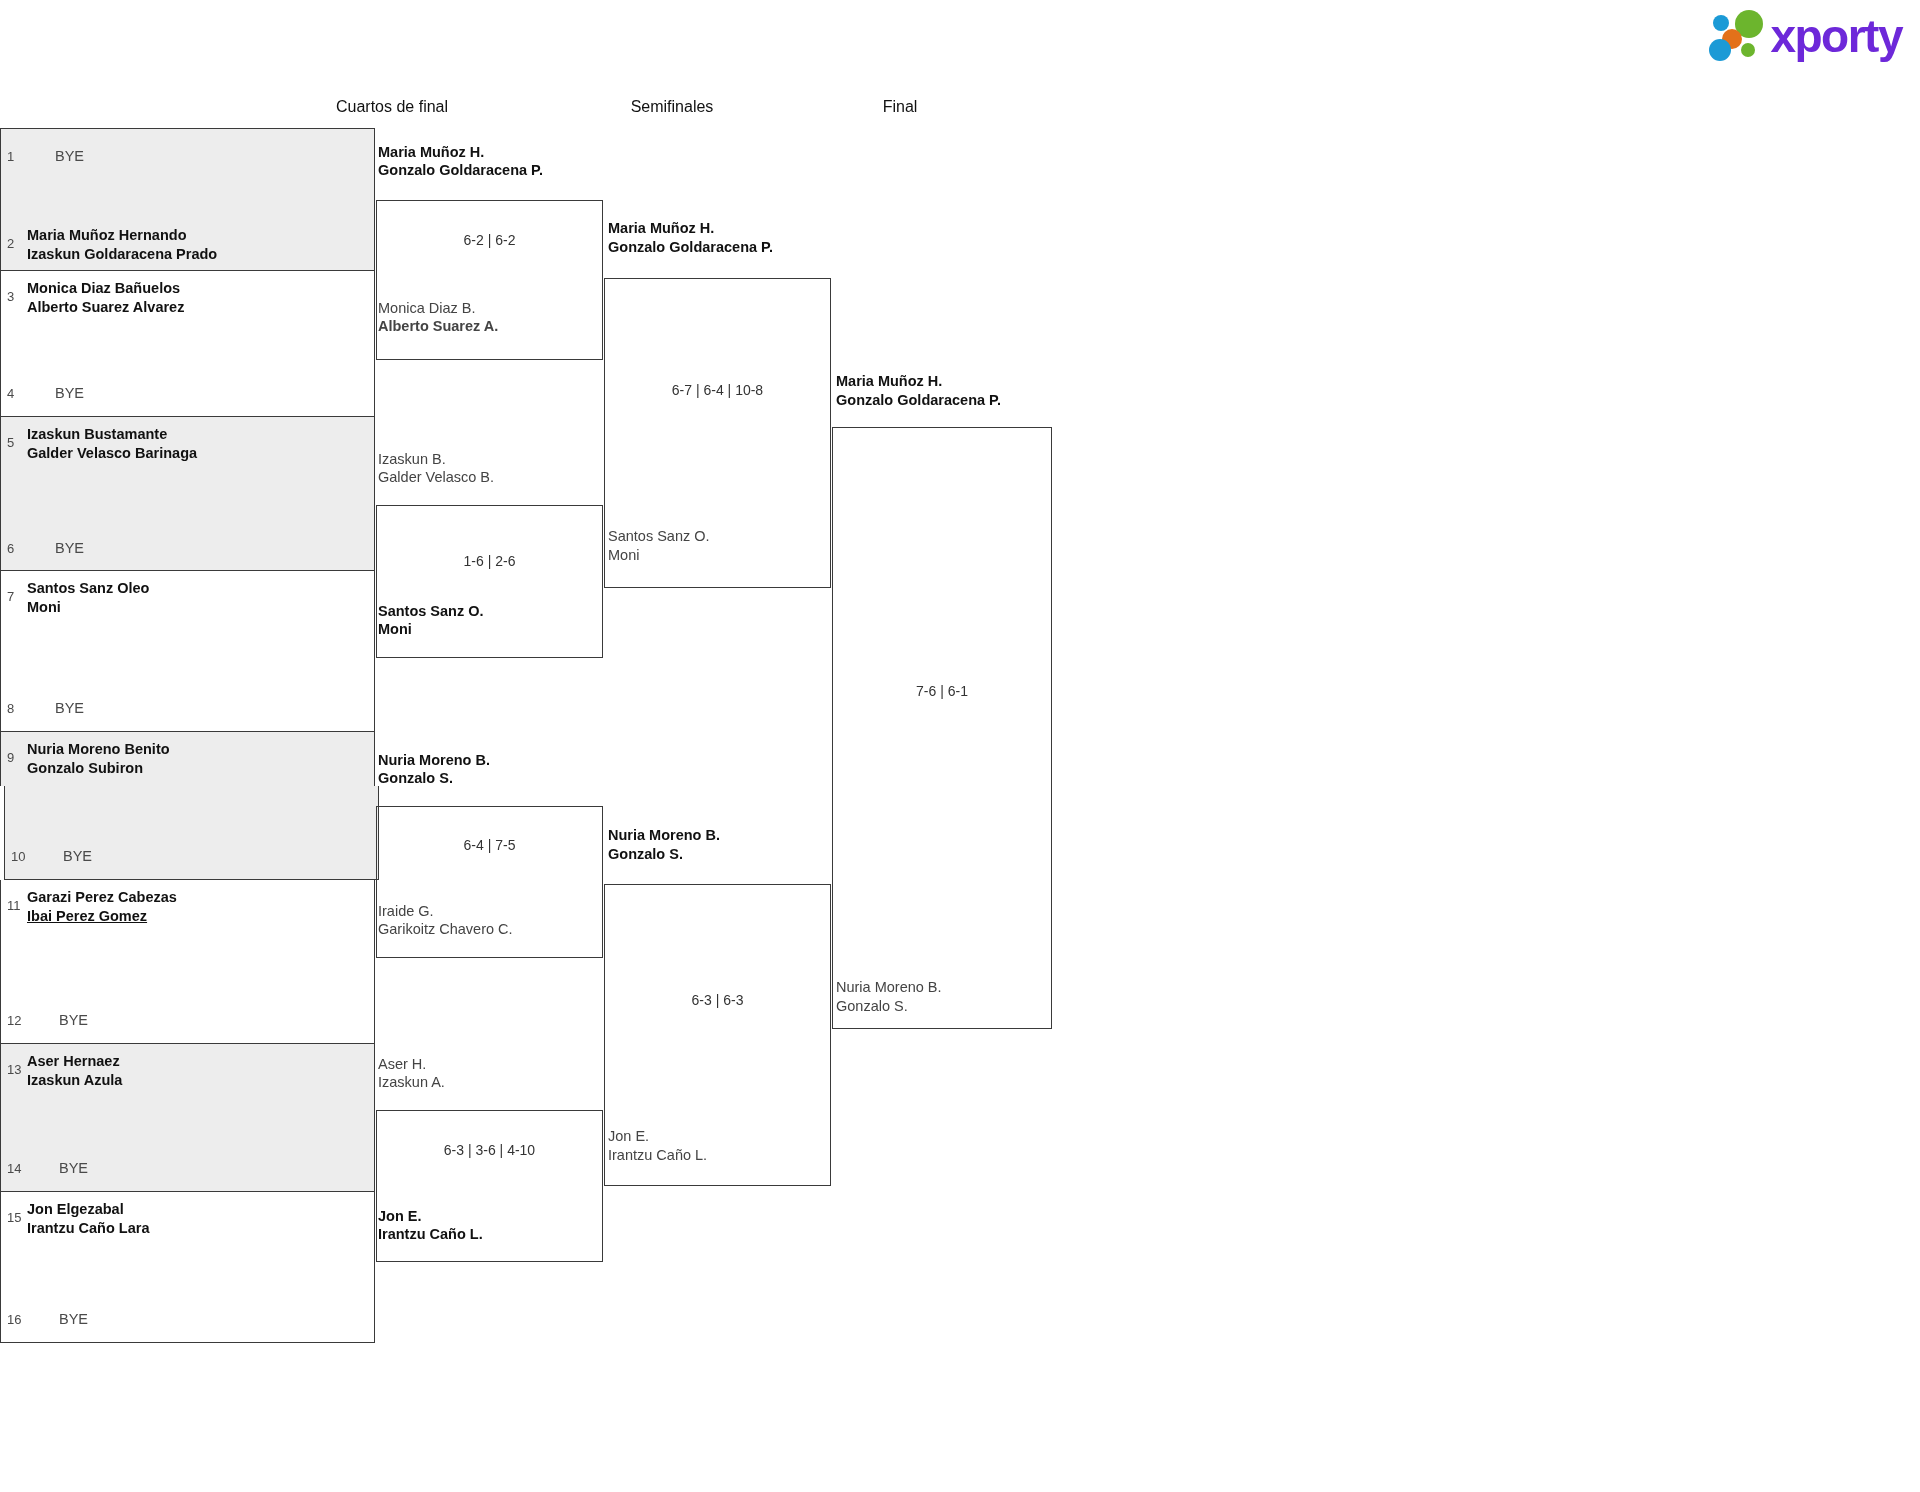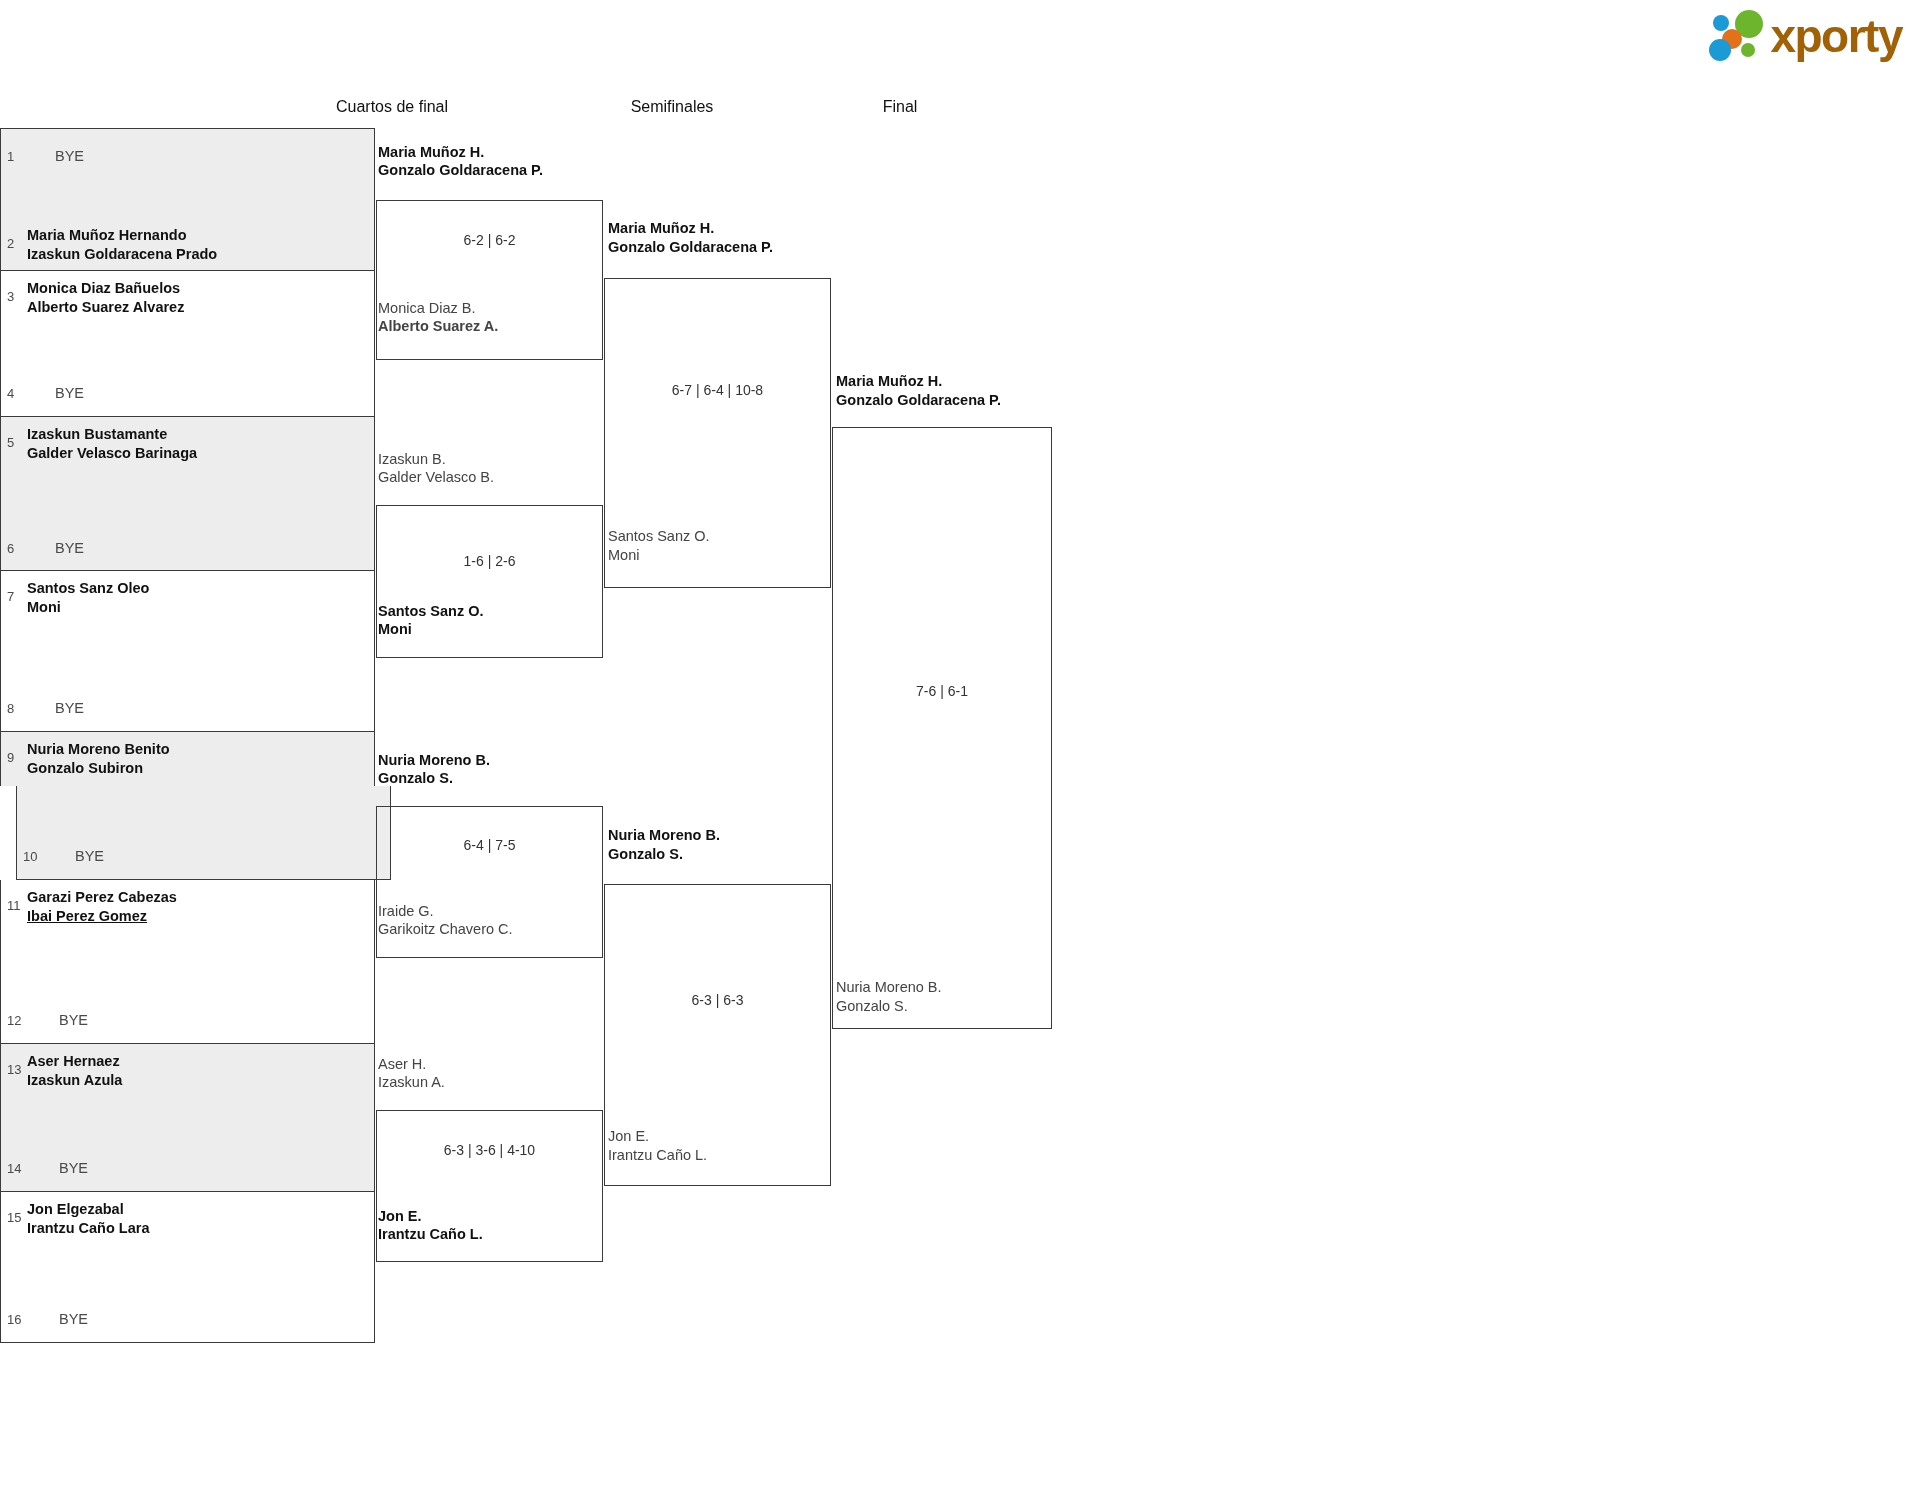--- a/index.html
+++ b/index.html
@@ -42,21 +42,21 @@
     position: absolute;
     right: 18px;
     top: 8px;
     height: 56px;
     display: flex;
     align-items: center;
   }
   #logo-wordmark {
     font-size: 46px;
     font-weight: bold;
-    color: #a16207;
+    color: #6d28d9;
     letter-spacing: -1.5px;
     line-height: 46px;
     margin-left: 2px;
   }
 
   
   .round-header {
     position: absolute;
     font-size: 16px;
     color: #111111;
@@ -194,21 +194,21 @@
     <div class="seed-num" style="top:76px;">8</div>
     <div class="seed-name bye" style="top:74px;">BYE</div>
   </div>
 
   <div class="seed-cell shaded" style="left:0px; top:732px; width:375px; height:54px;">
     <div class="seed-num" style="top:18px;">9</div>
     <div class="seed-name bold" style="top:8px;">Nuria Moreno Benito</div>
     <div class="seed-name bold" style="top:27px;">Gonzalo Subiron</div>
   </div>
 
-  <div class="seed-cell shaded bottom-edge" style="left:16px; top:786px; width:375px; height:94px;">
+  <div class="seed-cell shaded bottom-edge" style="left:4px; top:786px; width:375px; height:94px;">
     <div class="seed-num" style="top:63px;">10</div>
     <div class="seed-name bye" style="top:61px; left:30px;">BYE</div>
   </div>
 
   <div class="seed-cell" style="left:0px; top:880px; width:375px; height:54px;">
     <div class="seed-num" style="top:18px;">11</div>
     <div class="seed-name bold" style="top:8px;">Garazi Perez Cabezas</div>
     <div class="seed-name bold" style="top:27px;text-decoration:underline;">Ibai Perez Gomez</div>
   </div>
 

